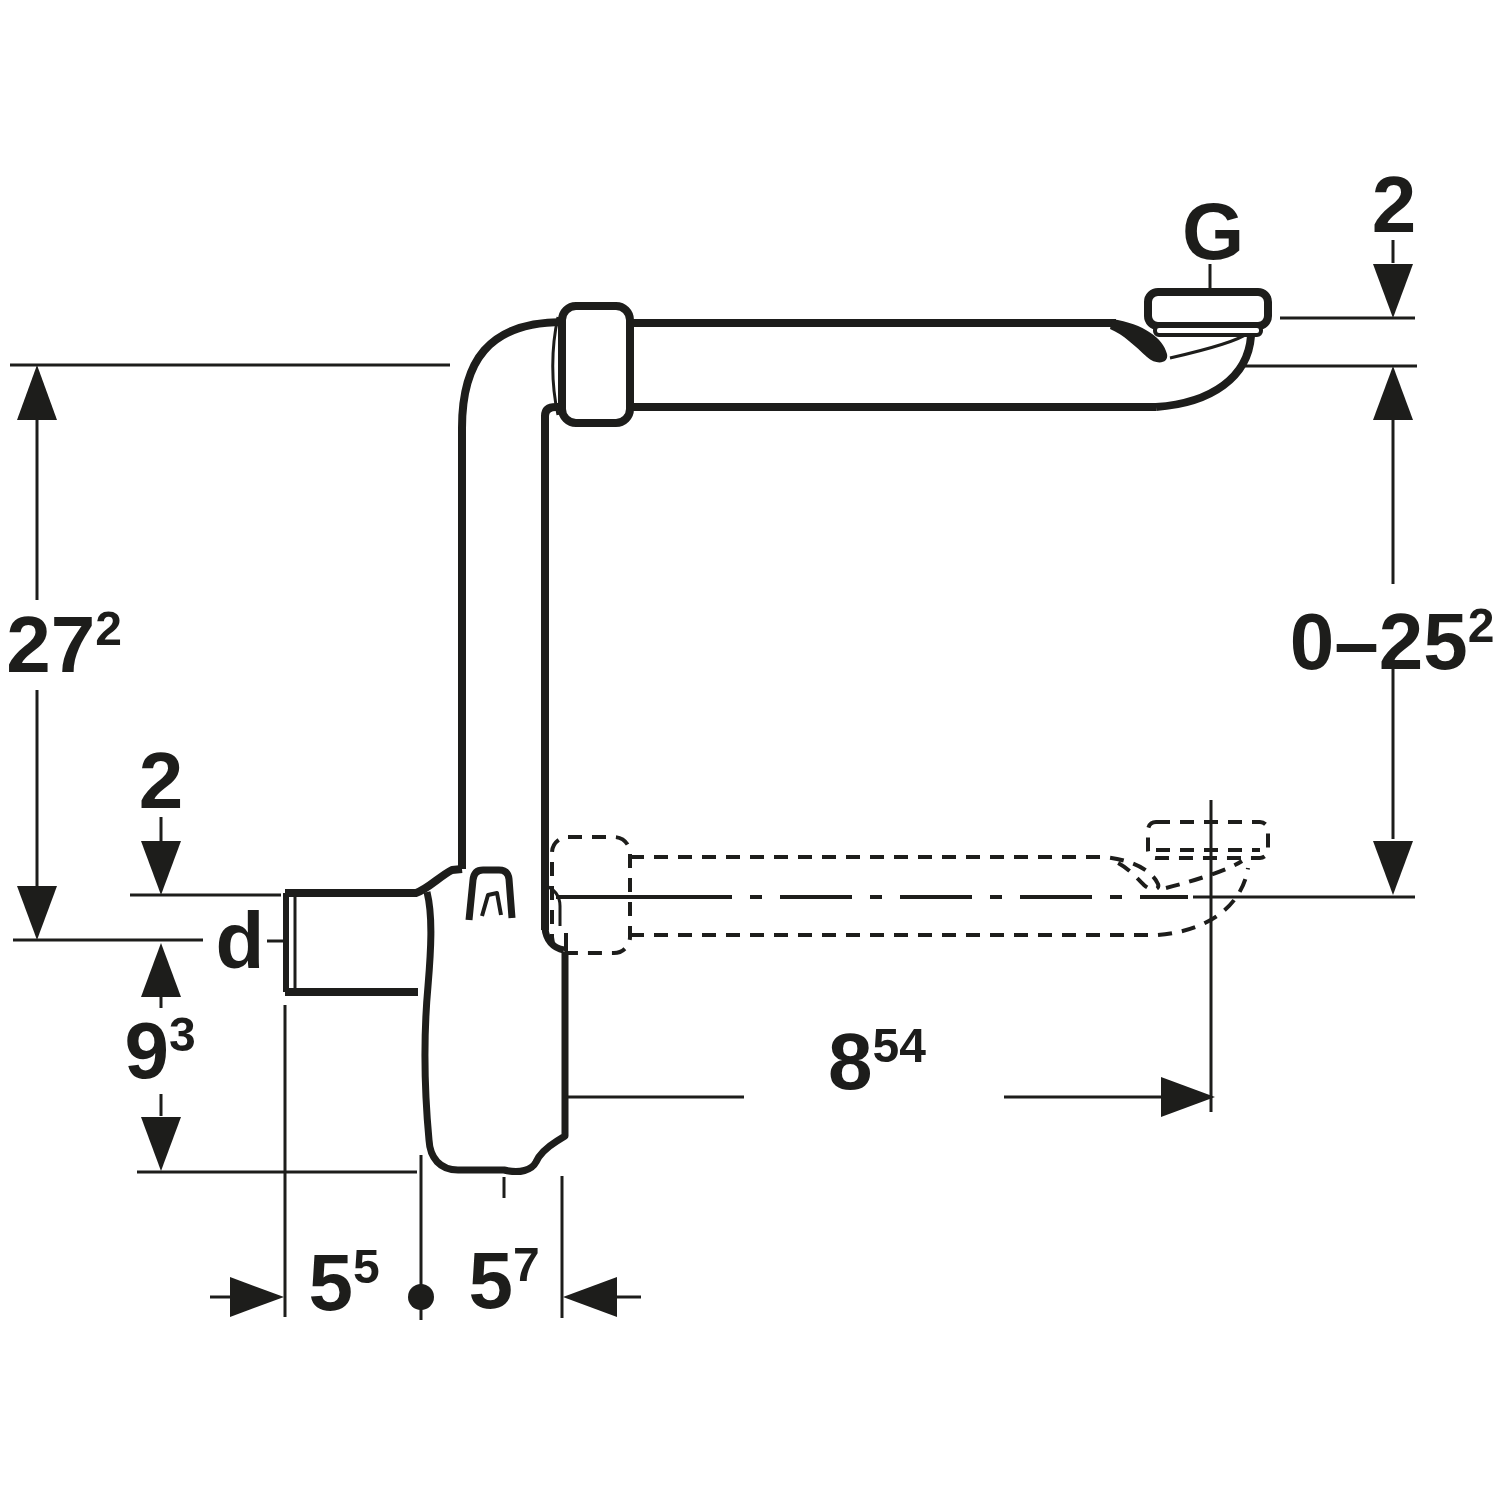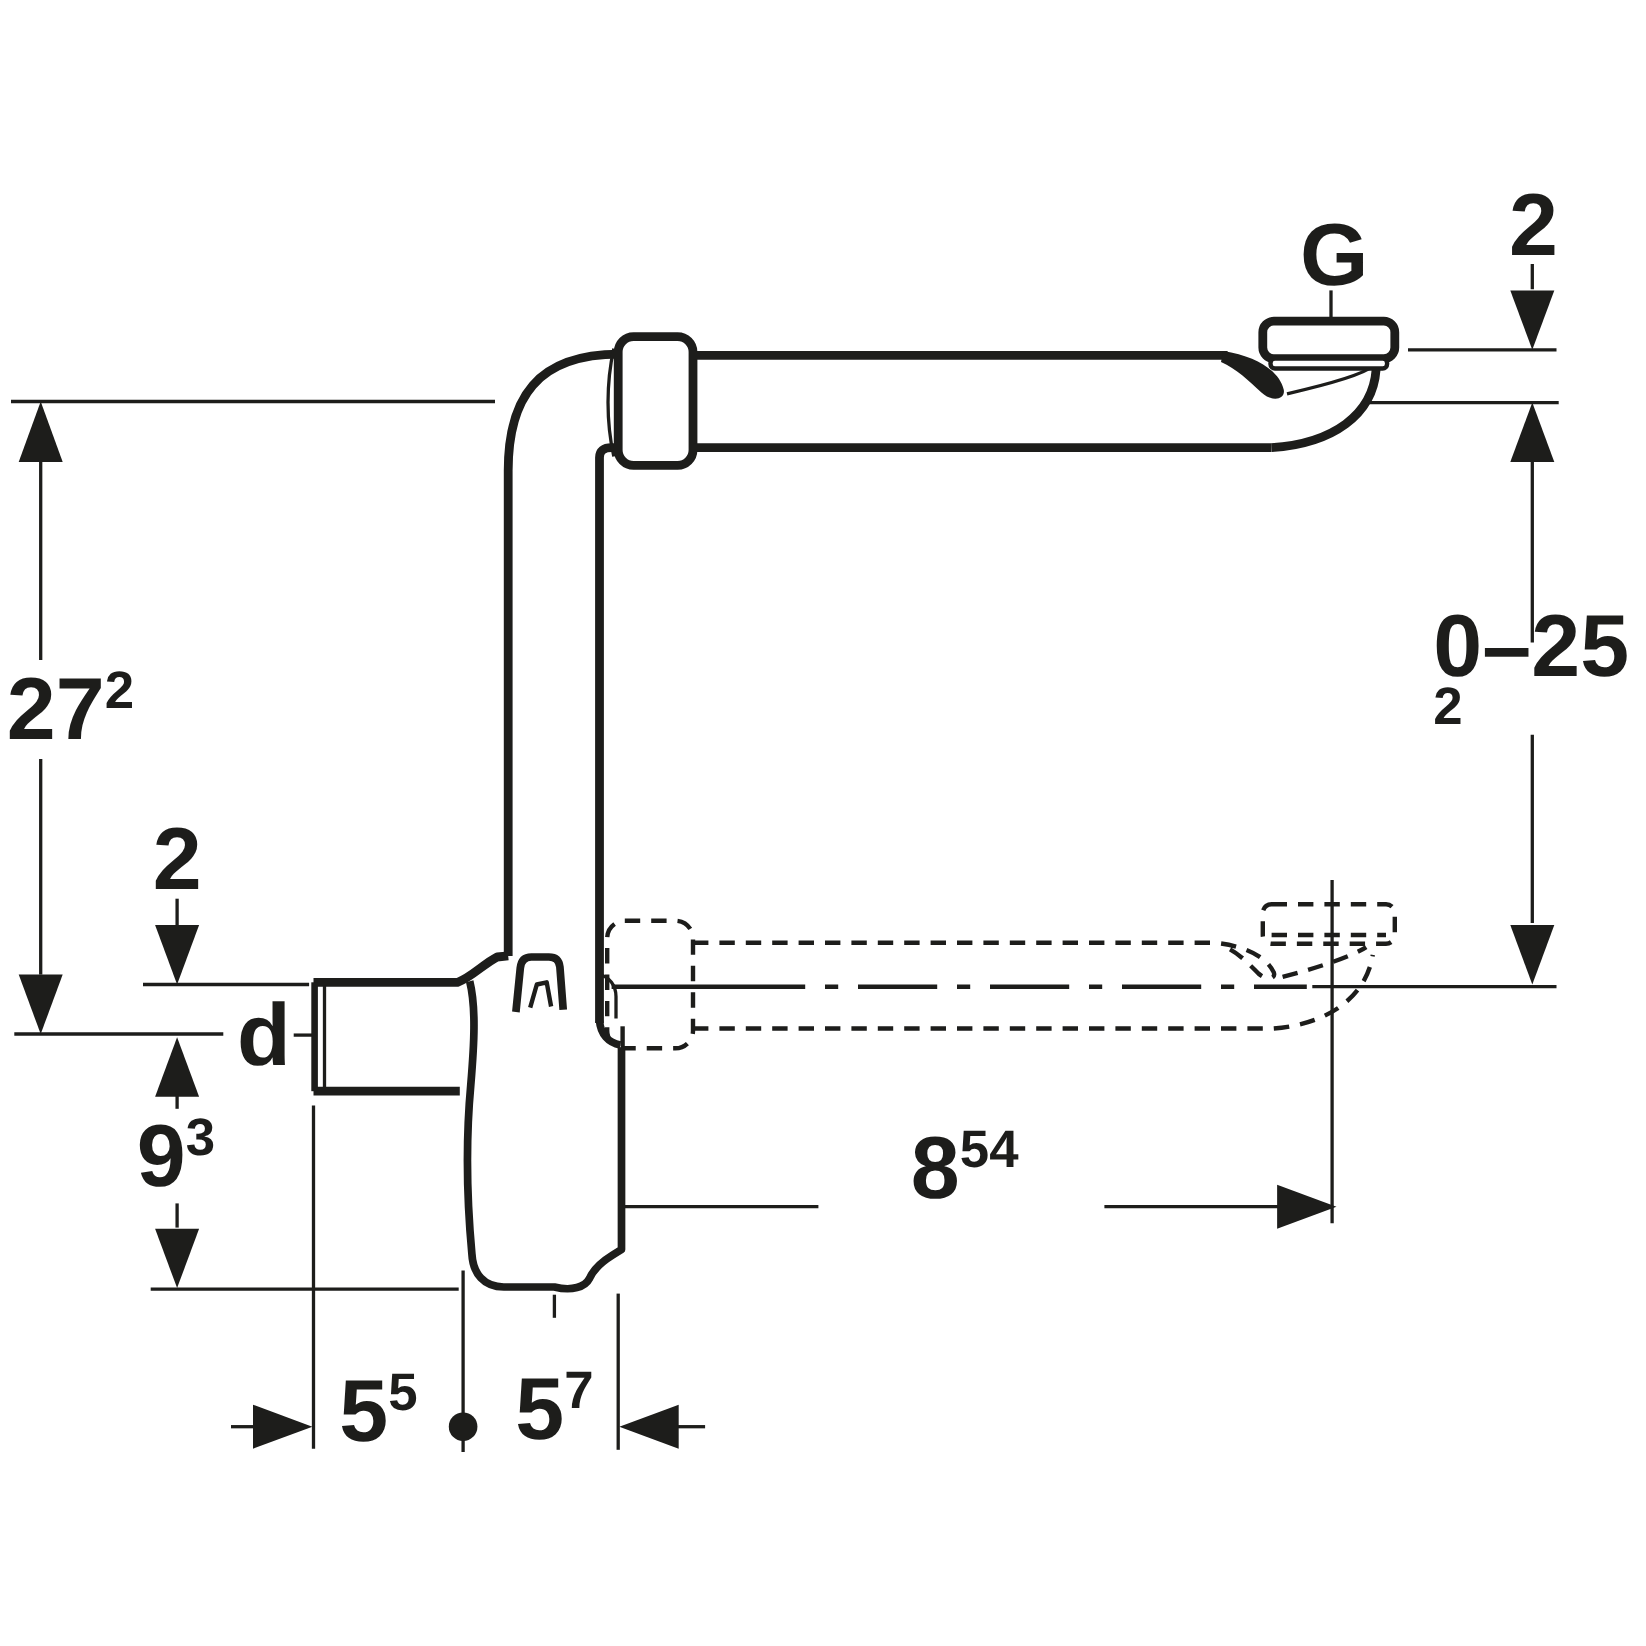--- a/index.html
+++ b/index.html
@@ -153,21 +153,21 @@
 
   <div class="dim-label" style="left:1394px;top:205px;">
     <span>2</span>
   </div>
 
   <div class="dim-label" style="left:64px;top:645px;">
     <span>27</span>
       <span class="sup">2</span>
   </div>
 
-  <div class="dim-label" style="left:1392px;top:608px;flex-direction:column;">
+  <div class="dim-label" style="left:1392px;top:642px;">
     <span>0–25</span>
       <span class="sup">2</span>
   </div>
 
   <div class="dim-label" style="left:161px;top:781px;">
     <span>2</span>
   </div>
 
   <div class="dim-label" style="left:240px;top:941px;">
     <span>d</span>

